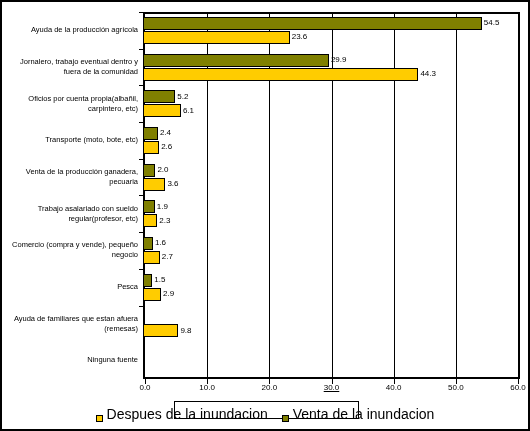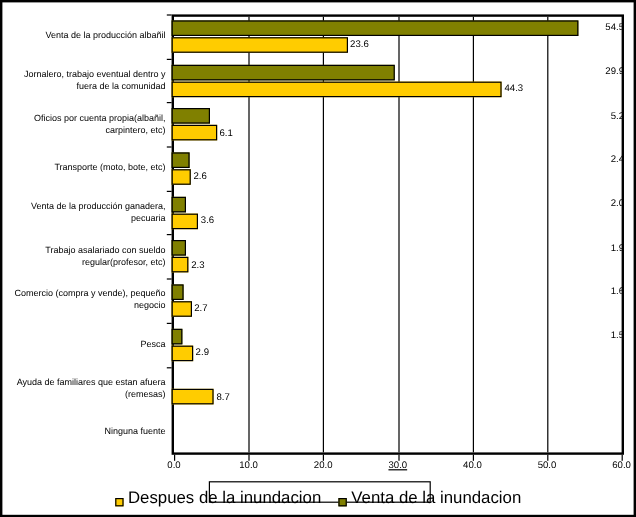--- a/index.html
+++ b/index.html
@@ -53,21 +53,21 @@
     display: flex;
     flex-direction: column;
     justify-content: center;
   }
   .bar-wrap {
     position: relative;
     height: 13px;
     display: flex;
     align-items: center;
   }
-  .bar-wrap.first { margin-bottom: 1px; justify-content: space-between; }
+  .bar-wrap.first { margin-bottom: 1px; }
   .bar {
     height: 13px;
     box-sizing: border-box;
     border: 1px solid #000000;
     flex: 0 0 auto;
   }
   .bar.before { background: #808000; }
   .bar.after  { background: #ffcc00; }
   .bar-val {
     font-size: 8px;
@@ -185,21 +185,21 @@
 
   <div class="plot-area" id="plotArea">
       <div class="gridline" style="left: 62.1667px;"></div>
       <div class="gridline" style="left: 124.333px;"></div>
       <div class="gridline" style="left: 186.5px;"></div>
       <div class="gridline" style="left: 248.667px;"></div>
       <div class="gridline" style="left: 310.833px;"></div>
     </div>
 
   <div class="cat-labels" id="catLabels">
-      <div class="cat-label">Venta de la producción albañil</div>
+      <div class="cat-label">Ayuda de la producción agrícola</div>
       <div class="cat-label">Jornalero, trabajo eventual dentro y fuera de  la comunidad</div>
       <div class="cat-label">Oficios por cuenta propia(albañil, carpintero, etc)</div>
       <div class="cat-label">Transporte  (moto, bote, etc)</div>
       <div class="cat-label">Venta de la producción ganadera, pecuaria</div>
       <div class="cat-label">Trabajo asalariado con sueldo regular(profesor, etc)</div>
       <div class="cat-label">Comercio (compra y vende), pequeño negocio</div>
       <div class="cat-label">Pesca</div>
       <div class="cat-label">Ayuda de familiares que estan afuera (remesas)</div>
       <div class="cat-label">Ninguna fuente</div>
     </div>
@@ -291,21 +291,21 @@
         <div class="bar-wrap">
           <div class="bar after" title="Despues de la inundacion: 2.9" style="width: 18.0283px;"></div>
           <span class="bar-val">2.9</span>
         </div>
       </div>
       <div class="row">
         <div class="ytick" style="top: 0px;"></div>
         <div class="bar-wrap first"></div>
         <div class="bar-wrap">
           <div class="bar after" title="Despues de la inundacion: 5.7" style="width: 35.435px;"></div>
-          <span class="bar-val">8.7</span>
+          <span class="bar-val">9.8</span>
         </div>
       </div>
     </div>
 
   <div class="xticks" id="xticks">
       <div class="xtick" style="left: 2px;"></div>
       <div class="xtick" style="left: 64.1667px;"></div>
       <div class="xtick" style="left: 126.333px;"></div>
       <div class="xtick" style="left: 188.5px;"></div>
       <div class="xtick" style="left: 250.667px;"></div>

